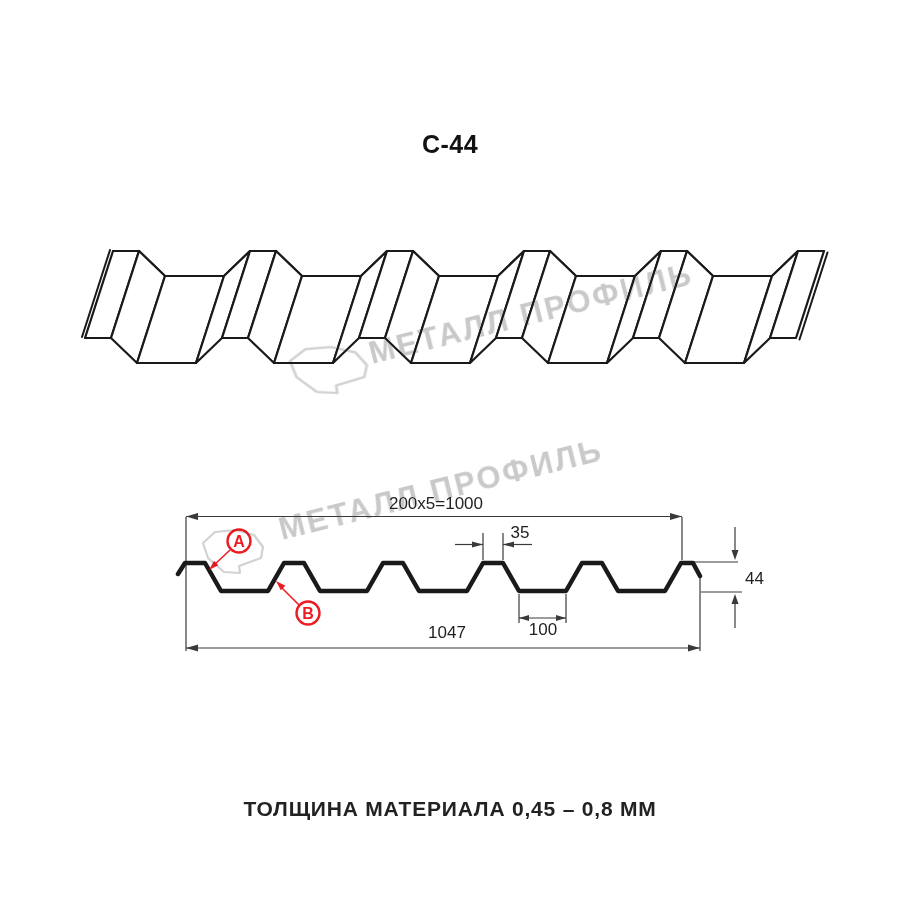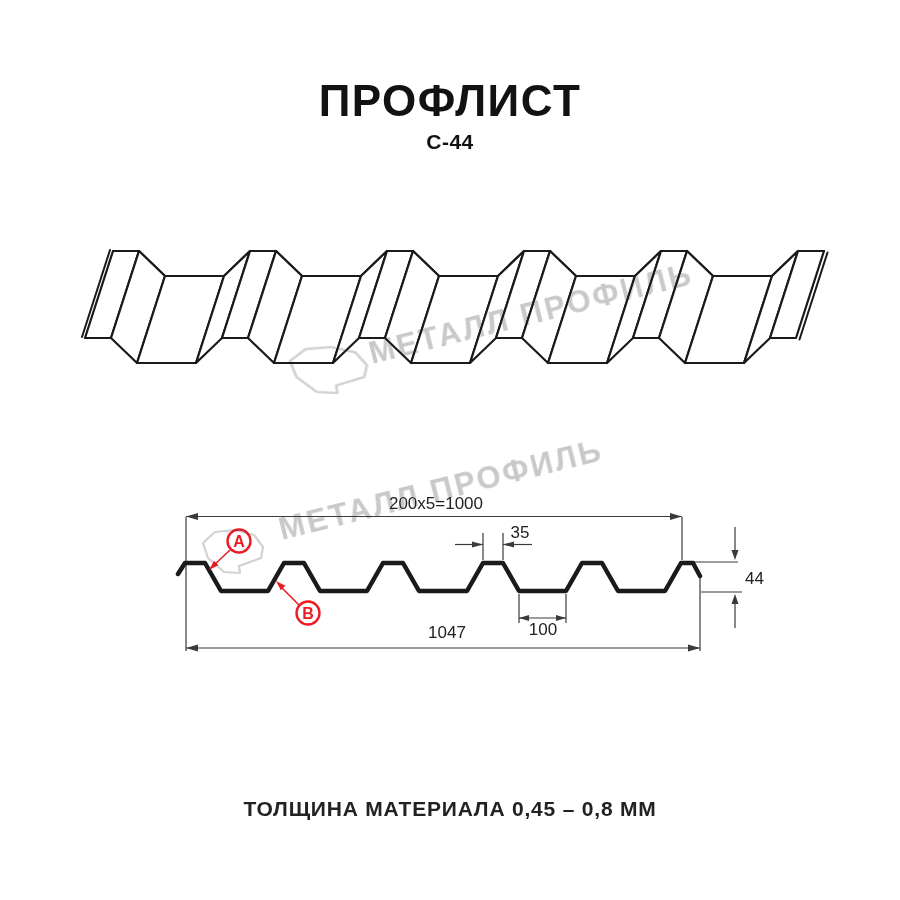--- a/index.html
+++ b/index.html
@@ -1,21 +1,21 @@
 <!DOCTYPE html>
 <html><head>
 <meta charset="utf-8">
 <style>
   html,body{margin:0;padding:0;background:#ffffff;}
   #page{position:relative;width:900px;height:900px;background:#ffffff;overflow:hidden;
         font-family:"Liberation Sans",sans-serif;}
   .title{position:absolute;top:76px;left:0;width:900px;text-align:center;
          font-size:44px;font-weight:800;letter-spacing:1.5px;color:#121212;}
   .subtitle{position:absolute;top:130px;left:0;width:900px;text-align:center;
-         font-size:21px;font-weight:700;letter-spacing:0.5px;color:#121212;}
+         font-size:25px;font-weight:700;letter-spacing:0.5px;color:#121212;}
   .caption{position:absolute;top:797px;left:0;width:900px;text-align:center;
          font-size:21px;font-weight:700;letter-spacing:0.8px;color:#222222;}
   svg{position:absolute;left:0;top:0;}
   .dim-label{font-family:"Liberation Sans",sans-serif;font-size:17px;fill:#222222;}
   .dimline{stroke:#3a3a3a;stroke-width:1.2;fill:none;}
   .dimhead{fill:#3a3a3a;stroke:none;}
   .profile-thick{stroke:#1a1a1a;stroke-width:4.5;fill:none;stroke-linejoin:round;stroke-linecap:round;}
   .red-stroke{stroke:#ec1c24;fill:#ffffff;stroke-width:2.4;}
   .red-line{stroke:#ec1c24;stroke-width:1.6;fill:none;}
   .red-head{fill:#ec1c24;stroke:none;}
@@ -24,21 +24,20 @@
   .wm{mix-blend-mode:darken;}
   .wm-text{font-family:"Liberation Sans",sans-serif;font-size:31px;font-weight:700;
          letter-spacing:2.5px;fill:#c9c9c9;}
   .wm-logo{fill:none;stroke:#d2d2d2;stroke-width:2.2;stroke-linejoin:round;}
 </style>
 </head>
 <body>
 
 <div id="page">
 
-  <div class="title">ПРОФЛИСТ</div>
   <div class="subtitle">С-44</div>
 
   <svg width="900" height="900" viewBox="0 0 900 900">
 
     <g id="g3d">
         <polyline points="113,251 139,251 165,276 224,276 250,251 276,251 302,276 361,276 387,251 413,251 439,276 498,276 524,251 550,251 576,276 635,276 661,251 687,251 713,276 772,276 798,251 824,251" fill="none" stroke="#1a1a1a" stroke-width="2.2" stroke-linejoin="round" stroke-linecap="round"></polyline>
         <polygon points="85,338 111,338 139,251 113,251" fill="#ffffff" stroke="#1a1a1a" stroke-width="2.2" stroke-linejoin="round" stroke-linecap="round"></polygon>
         <polygon points="111,338 137,363 165,276 139,251" fill="#ffffff" stroke="#1a1a1a" stroke-width="2.2" stroke-linejoin="round" stroke-linecap="round"></polygon>
         <polygon points="137,363 196,363 224,276 165,276" fill="#ffffff" stroke="#1a1a1a" stroke-width="2.2" stroke-linejoin="round" stroke-linecap="round"></polygon>
         <polygon points="196,363 222,338 250,251 224,276" fill="#ffffff" stroke="#1a1a1a" stroke-width="2.2" stroke-linejoin="round" stroke-linecap="round"></polygon>

